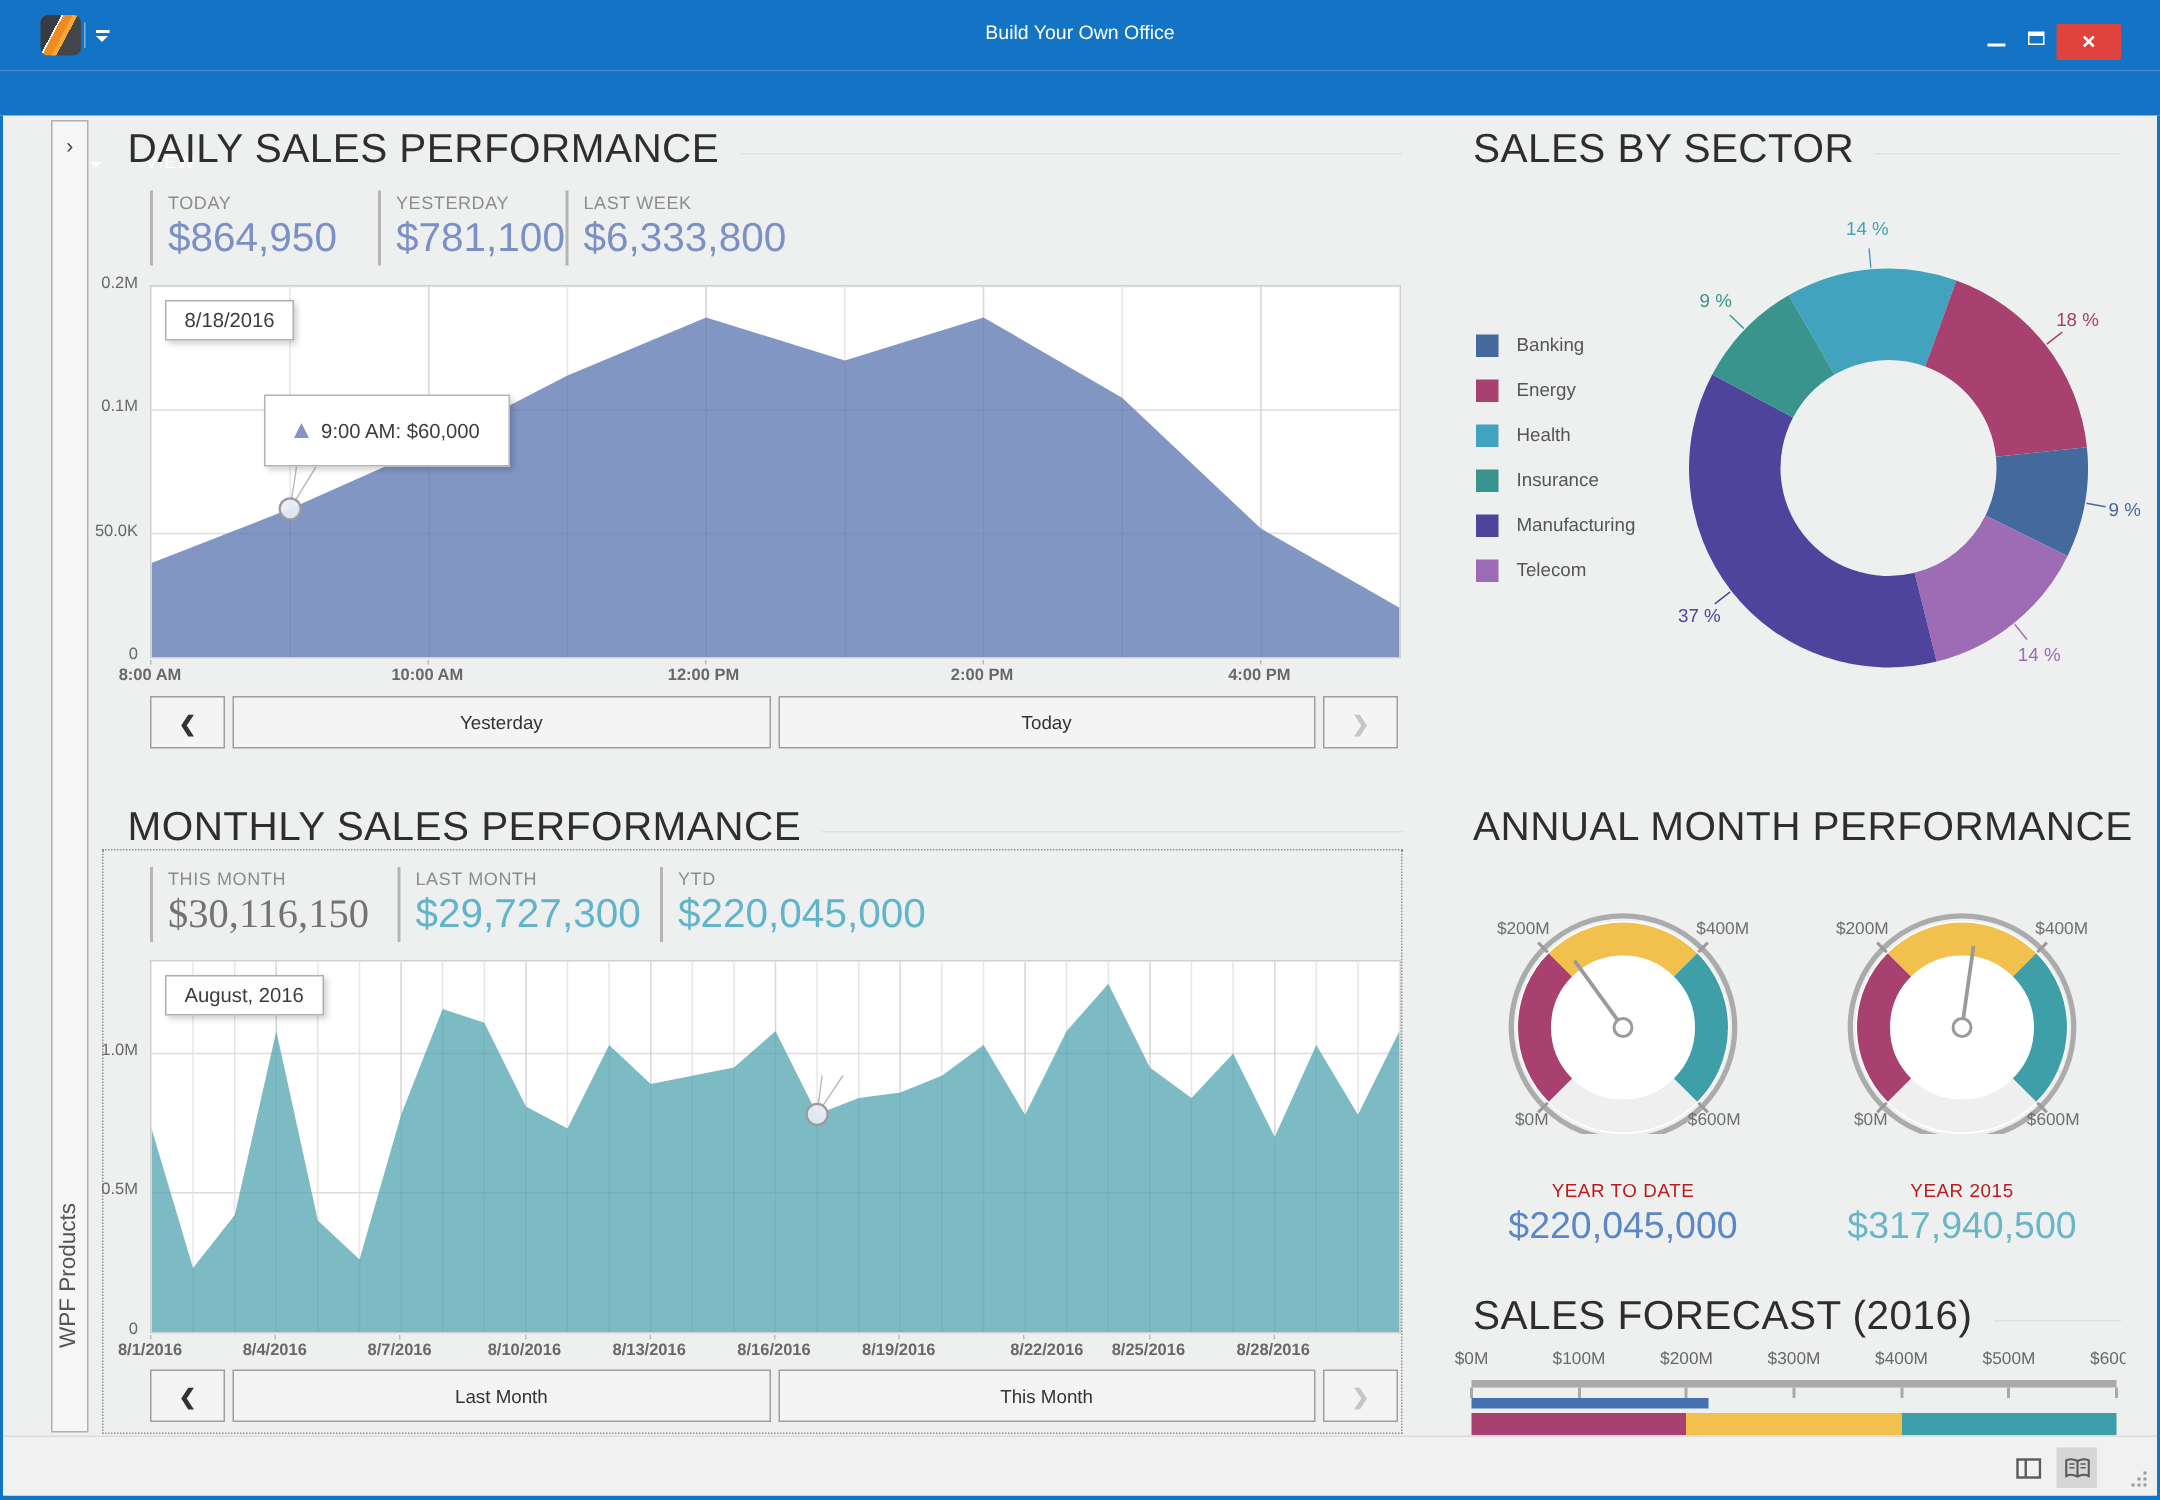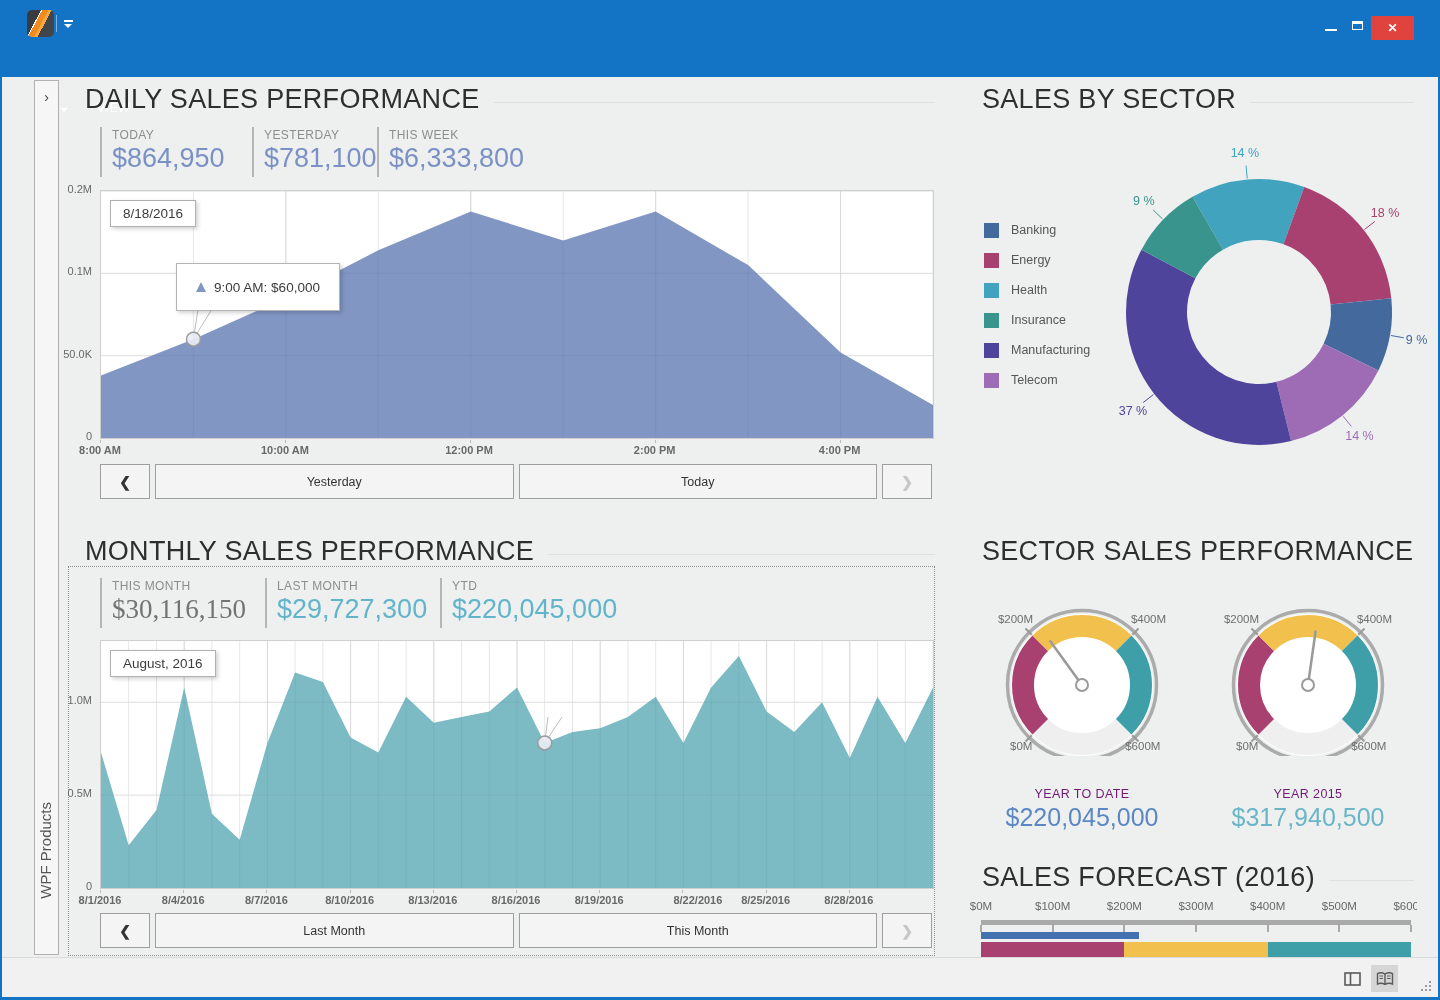--- a/index.html
+++ b/index.html
@@ -78,41 +78,42 @@
   .dotted-box{position:absolute;border:1px dotted #8f8f8f;}
 
   
   .legend{position:absolute;}
   .legend .item{display:flex;align-items:center;height:30px;}
   .legend .sw{width:15px;height:15px;margin-right:12px;}
   .legend .lab{font-size:12.5px;color:#555;}
 
   
   .g-result{position:absolute;width:220px;text-align:center;}
-  .g-result .lab{font-size:12.5px;color:#701a75;letter-spacing:.4px;}
+  .g-result .lab{font-size:12.5px;color:#b91c1c;letter-spacing:.4px;}
   .g-result .val{font-size:25px;font-weight:300;margin-top:2px;}
 
   
   #forecast-wrap{position:absolute;left:960px;top:898px;width:457px;height:59px;overflow:hidden;}
   .flab{position:absolute;top:2px;transform:translateX(-50%);font-size:11.5px;color:#686868;white-space:nowrap;}
   .fruler{position:absolute;top:22px;height:5px;background:#a9a9a9;}
   .ftick{position:absolute;top:27px;width:2px;height:7px;background:#a9a9a9;}
   .fmeasure{position:absolute;top:34px;height:7px;}
   .frange{position:absolute;top:44px;height:15px;}
 </style>
 </head>
 <body>
 
 <div class="titlebar">
   <div class="app-icon"></div>
   <div class="qat-sep"></div>
   <div class="qat-drop">
     <div class="bar"></div>
       <div class="tri"></div>
   </div>
+  <div class="win-title">Build Your Own Office</div>
   <div class="btn-min">
       <div class="bar"></div>
     </div>
   <div class="btn-max">
       <div class="box"></div>
     </div>
   <div class="btn-close" style="background: rgb(224, 67, 61);">✕</div>
 </div>
 <div class="menubar">
   <div class="menu-appbtn">
@@ -143,21 +144,21 @@
 <div class="kpi-row" style="left:100px;top:127px;">
   <div class="kpi" style="width:152px;">
     <div class="lab">TODAY</div>
     <div class="val" style="color: rgb(123, 144, 196);">$864,950</div>
   </div>
   <div class="kpi" style="width:125px;">
     <div class="lab">YESTERDAY</div>
     <div class="val" style="color: rgb(123, 144, 196);">$781,100</div>
   </div>
   <div class="kpi">
-    <div class="lab">THIS WEEK</div>
+    <div class="lab">LAST WEEK</div>
     <div class="val" style="color: rgb(123, 144, 196);">$6,333,800</div>
   </div>
 </div>
 
 <div class="yaxis" style="left:50px;top:190px;height:247px;" id="daily-yaxis">
     <span class="ylab" style="top: 240px;">0</span>
     <span class="ylab" style="top: 157.667px;">50.0K</span>
     <span class="ylab" style="top: 75.3333px;">0.1M</span>
     <span class="ylab" style="top: -7px; margin-left: 34px;">0.2M</span>
   </div>
@@ -405,21 +406,21 @@
       <text x="266.4977566297209" y="300.49980286086156" text-anchor="middle" font-size="12.5" fill="#9d6cb4">14 %</text>
       <path d="M 198.08640302015542 301.07154117476153 A 133 133 0 0 1 48.481763289802046 109.72268438246648 L 102.38110493884021 138.28596447772622 A 72 72 0 0 0 183.37008283797886 241.87331552317917 Z" fill="#4f449c"></path>
       <line x1="60.43507765627946" y1="254.5351268888844" x2="50.193704593082686" y2="262.5422660646717" stroke="#4f449c" stroke-width="1"></line>
       <text x="39.952331529885925" y="274.549405240459" text-anchor="middle" font-size="12.5" fill="#4f449c">37 %</text>
       <path d="M 48.481763289802046 109.72268438246648 A 133 133 0 0 1 99.49999999999994 56.81862129666969 L 129.99999999999997 109.64617092752044 A 72 72 0 0 0 102.38110493884021 138.28596447772622 Z" fill="#38948d"></path>
       <line x1="69.5441481572538" y1="78.98242829825004" x2="60.18649088892768" y2="69.9583355212146" stroke="#38948d" stroke-width="1"></line>
       <text x="50.82883362060156" y="64.93424274417916" text-anchor="middle" font-size="12.5" fill="#38948d">9 %</text>
     </svg></div>
 
 <div class="sec-title" style="left:982px;top:536px;width:432px;">
-  <span>SECTOR SALES PERFORMANCE</span>
+  <span>ANNUAL MONTH PERFORMANCE</span>
     <span class="rule"></span>
 </div>
 <div style="position:absolute;left:972px;top:588px;width:220px;height:168px;" id="gauge-0"><svg width="220" height="168" viewBox="0 0 220 168">
       <circle cx="110" cy="97" r="71" fill="#fff"></circle>
       <circle cx="110" cy="97" r="74.5" fill="none" stroke="#ababab" stroke-width="3.5"></circle>
       <path d="M 151.7193000900063 138.7193000900063 A 59 59 0 0 1 68.2806999099937 138.7193000900063" fill="none" stroke="#efefef" stroke-width="22"></path>
       <path d="M 68.2806999099937 138.7193000900063 A 59 59 0 0 1 68.28069990999369 55.28069990999371" fill="none" stroke="#a8416f" stroke-width="22"></path>
       <path d="M 68.28069990999369 55.28069990999371 A 59 59 0 0 1 151.71930009000624 55.28069990999365" fill="none" stroke="#f2c14d" stroke-width="22"></path>
       <path d="M 151.71930009000624 55.28069990999365 A 59 59 0 0 1 151.71930009000627 138.71930009000633" fill="none" stroke="#3f9fa8" stroke-width="22"></path>
       <line x1="59.79541853575513" y1="147.20458146424488" x2="53.4314575050762" y2="153.5685424949238" stroke="#9a9a9a" stroke-width="2"></line>

